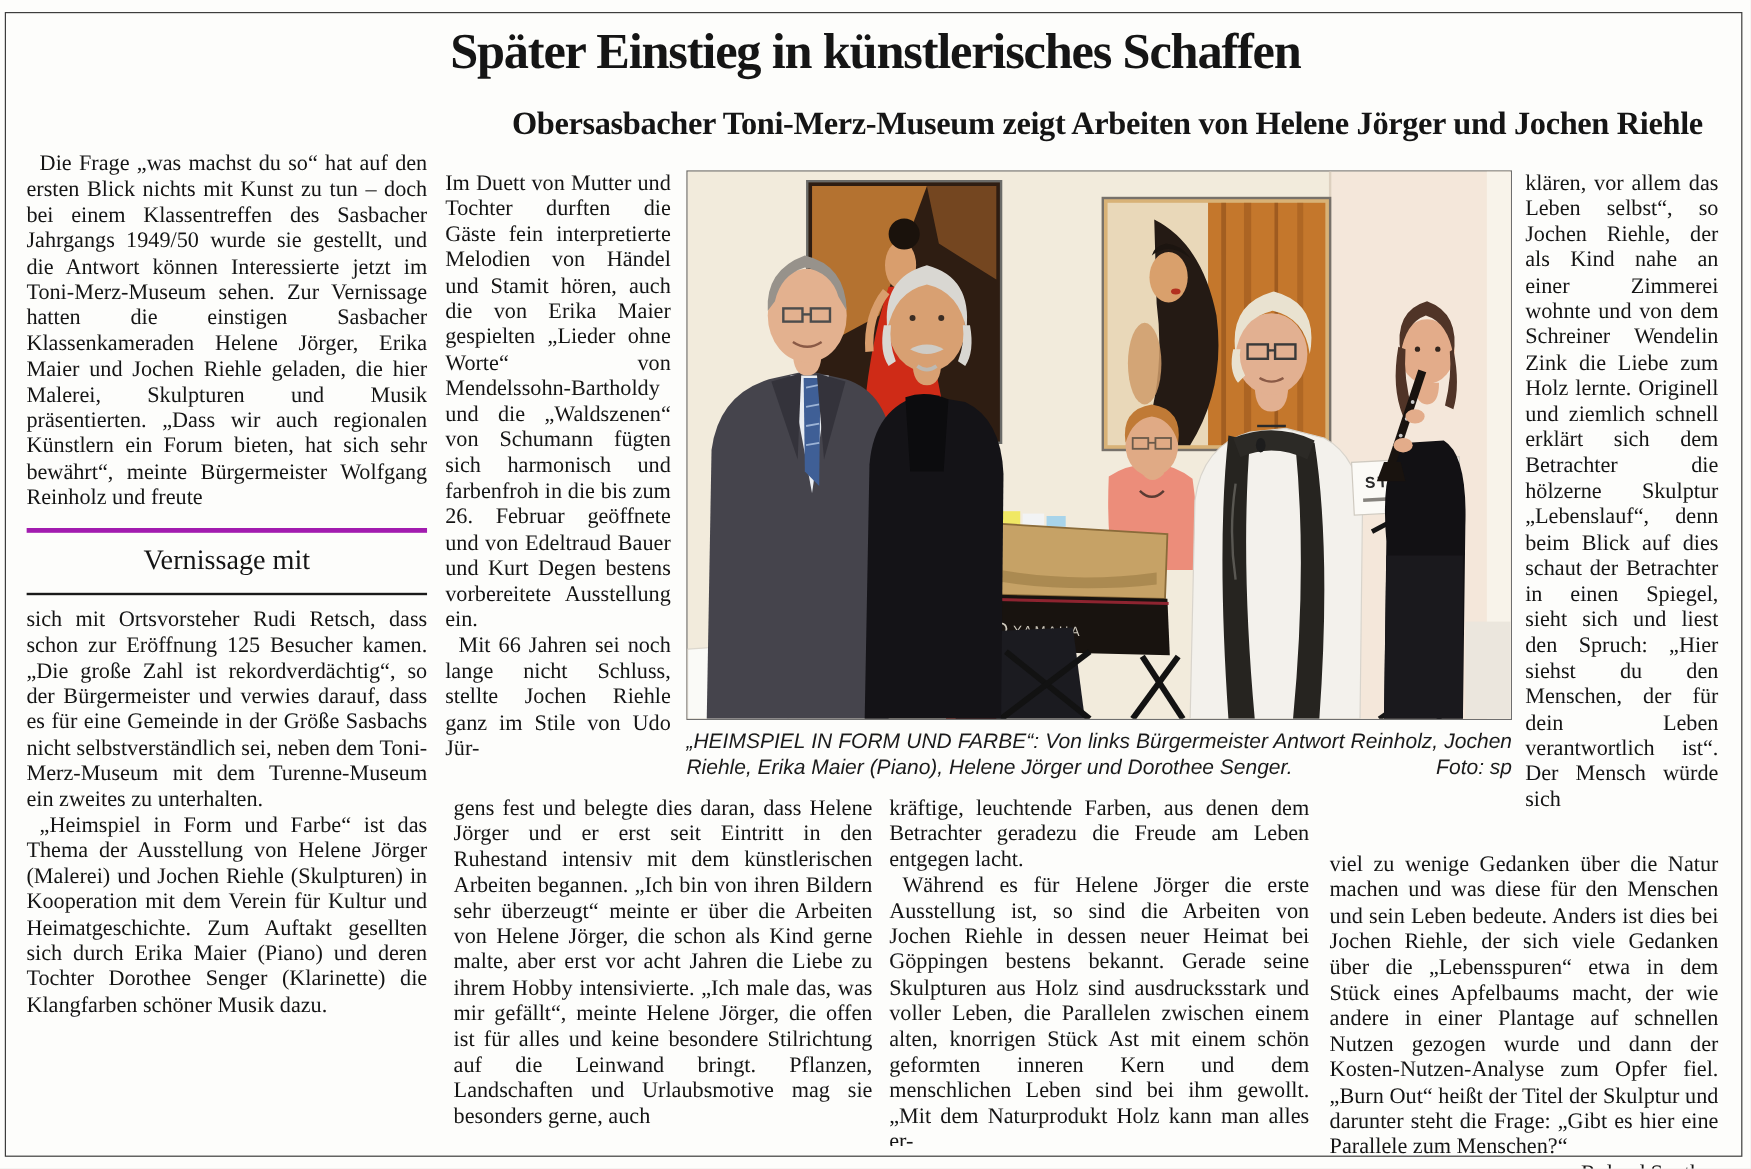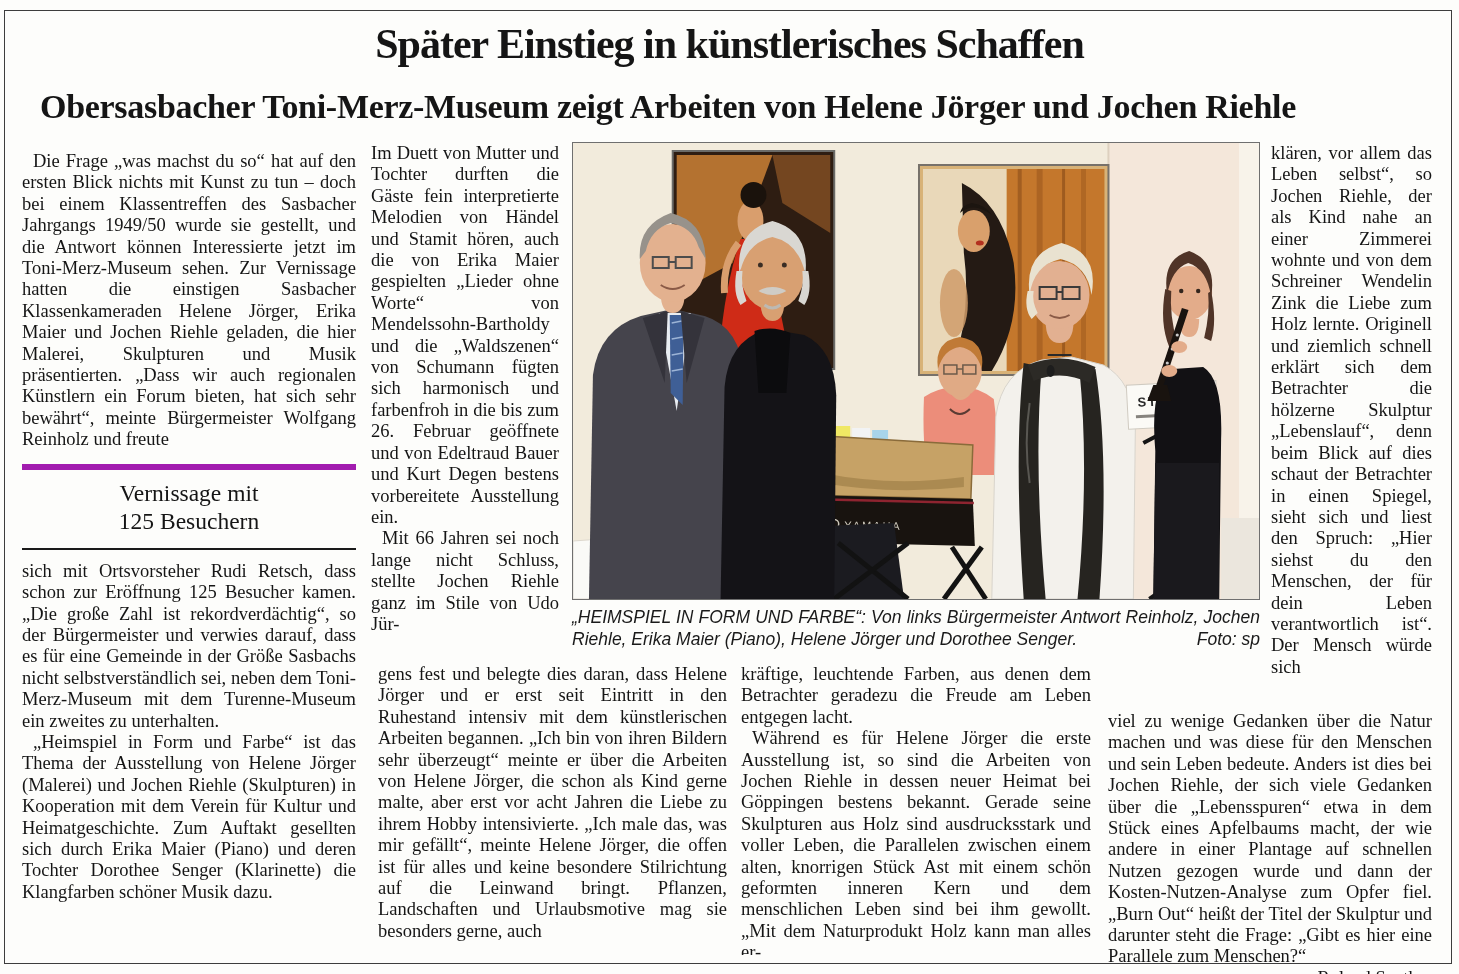--- a/index.html
+++ b/index.html
@@ -13,37 +13,37 @@
     position:absolute; left:4px; top:10px; right:7px; bottom:10px;
     border:1.5px solid #3d3d3d; pointer-events:none;
   }
   .headline {
     position:absolute; left:40px; right:40px; top:20px;
     text-align:center; font-size:42px; font-weight:bold;
     letter-spacing:-1px; white-space:nowrap;
   }
   .subheadline {
     position:absolute; left:40px; right:40px; top:88px;
-    text-align:left; font-size:34px; font-weight:bold; letter-spacing:-0.3px;
+    text-align:right; font-size:27px; font-weight:bold; letter-spacing:-0.3px;
   }
   .bodytext {
     position:absolute; text-align:justify;
     font-size:18.5px; line-height:21.4px; overflow:hidden;
     hyphens:manual;
   }
   .bodytext p { margin:0; }
   .ind { text-indent:11px; }
-  #col1   { left:22px;   top:151px; width:334px; height:812px; }
+  #col1   { left:22px;   top:127px; width:334px; height:812px; }
   #col2   { left:371px;  top:143px; width:188px; height:522px; }
   #colR   { left:1271px; top:143px; width:161px; height:536px; }
   #bottomA{ left:378px;  top:664px; width:349px; height:291px; }
   #bottomB{ left:741px;  top:664px; width:350px; height:291px; }
   #bottomC{ left:1108px; top:711px; width:324px; height:279px; }
   .inset {
-    border-top:6px solid #a21caf; border-bottom:2px solid #1a1a1a;
+    border-top:4px solid #a21caf; border-bottom:2px solid #1a1a1a;
     margin:13px 0 11px 0; padding:9px 0 13px 0;
     text-align:center; font-size:23.5px; line-height:28px; text-indent:0;
   }
   .photo {
     position:absolute; left:572px; top:142px; width:688px; height:458px;
     border:1px solid #6f6f6f; box-sizing:border-box; background:#f2ebdc;
   }
   .photo svg { display:block; width:100%; height:100%; }
   .caption {
     position:absolute; left:572px; top:606px; width:688px;
@@ -60,21 +60,20 @@
 <div class="page">
   <div class="page-frame"></div>
 
   <h1 class="headline" style="margin:0;">Später Einstieg in künstlerisches Schaffen</h1>
   <h2 class="subheadline" style="margin:0;">Obersasbacher Toni-Merz-Museum zeigt Arbeiten von Helene Jörger und Jochen Riehle</h2>
 
   <div class="bodytext" id="col1">
     <p class="ind">Die Frage „was machst du so“ hat auf den ersten Blick nichts mit Kunst zu tun – doch bei einem Klassentreffen des Sasbacher Jahrgangs 1949/50 wurde sie gestellt, und die Antwort können Interessierte jetzt im Toni-Merz-Museum sehen. Zur Vernissage hatten die einstigen Sasbacher Klassenkameraden Helene Jörger, Erika Maier und Jochen Riehle geladen, die hier Malerei, Skulpturen und Musik präsentierten. „Dass wir auch regionalen Künstlern ein Forum bieten, hat sich sehr bewährt“, meinte Bürgermeister Wolfgang Reinholz und freute</p>
     <div class="inset">
       <div>Vernissage mit</div>
-      <div>125 Besuchern</div>
     </div>
     <p>sich mit Ortsvorsteher Rudi Retsch, dass schon zur Eröffnung 125 Besucher kamen. „Die große Zahl ist rekordverdächtig“, so der Bürgermeister und verwies darauf, dass es für eine Gemeinde in der Größe Sasbachs nicht selbstverständlich sei, neben dem Toni-Merz-Museum mit dem Turenne-Museum ein zweites zu unterhalten.</p>
     <p class="ind">„Heimspiel in Form und Farbe“ ist das Thema der Ausstellung von Helene Jörger (Malerei) und Jochen Riehle (Skulpturen) in Kooperation mit dem Verein für Kultur und Heimatgeschichte. Zum Auftakt gesellten sich durch Erika Maier (Piano) und deren Tochter Dorothee Senger (Klarinette) die Klangfarben schöner Musik dazu.</p>
   </div>
 
   <div class="bodytext" id="col2">
     <p>Im Duett von Mutter und Tochter durften die Gäste fein interpretierte Melodien von Händel und Stamit hören, auch die von Erika Maier gespielten „Lieder ohne Worte“ von Mendelssohn-Bartholdy und die „Waldszenen“ von Schumann fügten sich harmonisch und farbenfroh in die bis zum 26. Februar geöffnete und von Edeltraud Bauer und Kurt Degen bestens vorbereitete Ausstellung ein.</p>
     <p class="ind">Mit 66 Jahren sei noch lange nicht Schluss, stellte Jochen Riehle ganz im Stile von Udo Jür-</p>
   </div>
 

